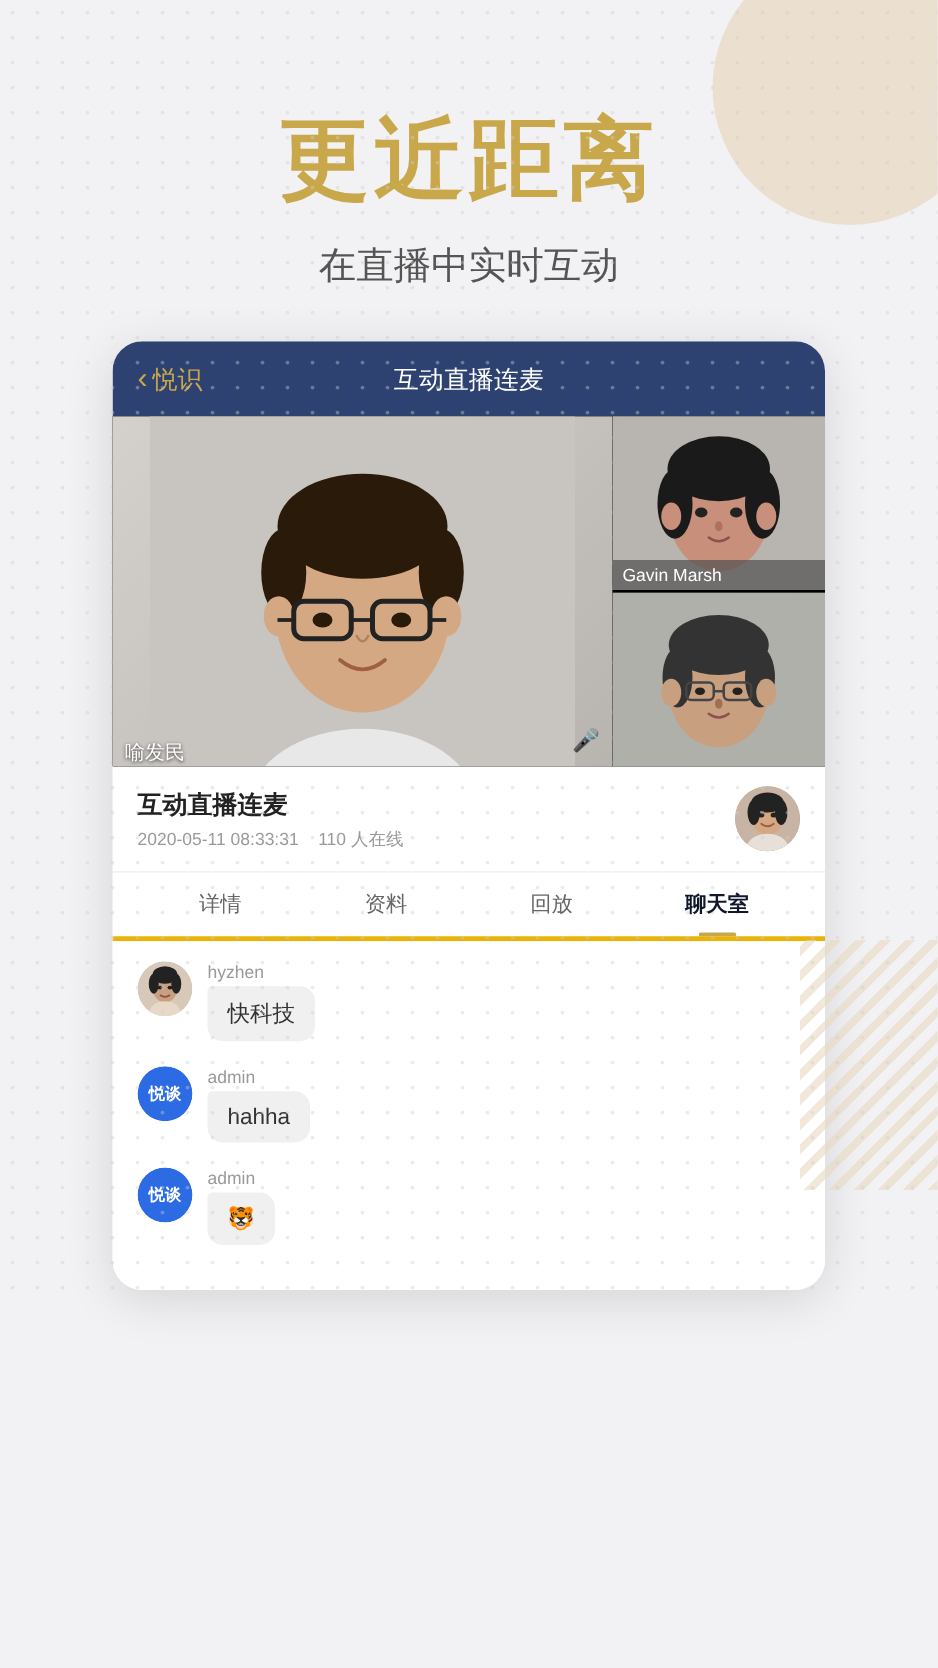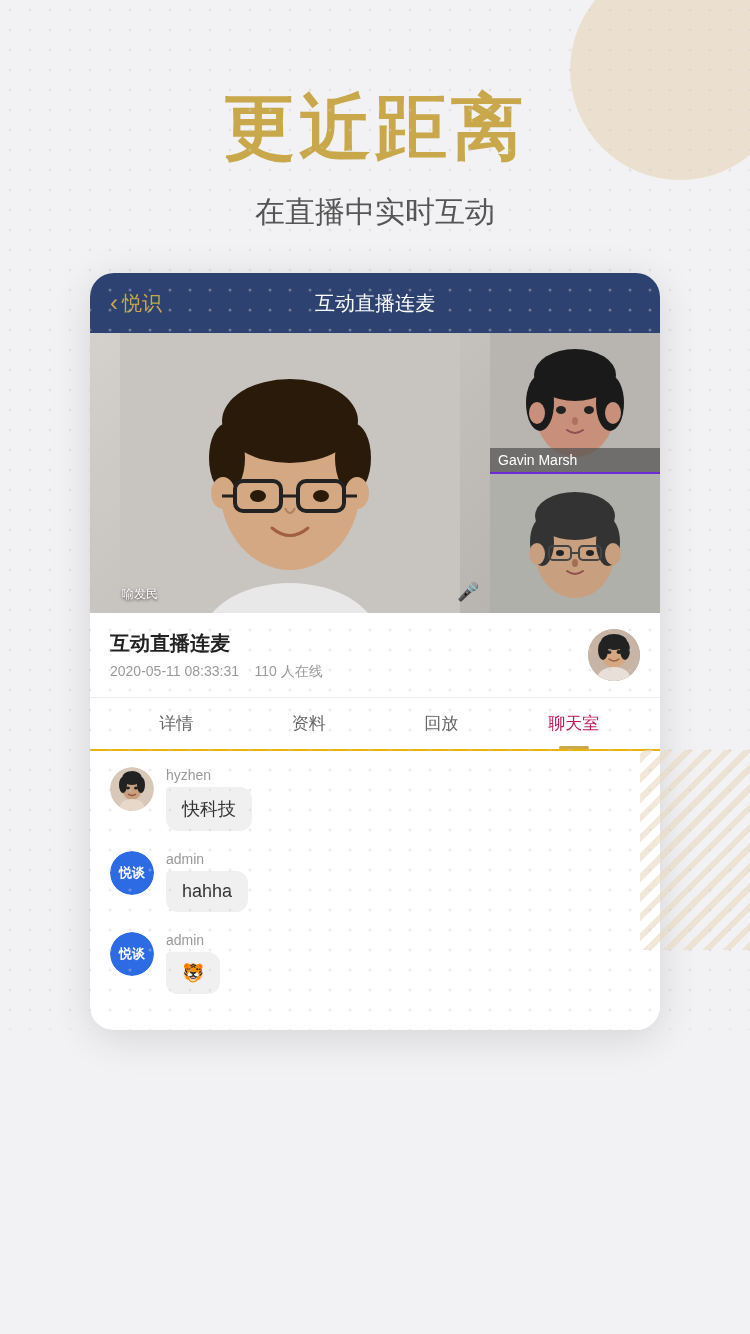--- a/index.html
+++ b/index.html
@@ -135,42 +135,41 @@
       background: linear-gradient(135deg, #d4d0cc 0%, #b8b4b0 100%);
       display: flex;
       align-items: center;
       justify-content: center;
       position: relative;
     }
 
     
     .video-label {
       position: absolute;
-      bottom: 10px;
+      bottom: 0;
       left: 10px;
       color: #fff;
-      font-size: 12px;
+      font-size: 16px;
       text-shadow: 0 1px 3px rgba(0,0,0,0.8);
-      margin-left: 22px;
     }
 
     .mic-icon {
       position: absolute;
       bottom: 10px;
       right: 10px;
       color: #fff;
       font-size: 18px;
     }
 
     .video-sidebar {
       width: 170px;
       display: flex;
       flex-direction: column;
       gap: 2px;
-      background: #6d28d9;
+      background: #000000;
     }
 
     .video-small {
       flex: 1;
       position: relative;
       background: #2a2a2a;
       overflow: hidden;
     }
 
     .person-small {
@@ -225,37 +224,37 @@
       background: linear-gradient(135deg, #c8b4a0 0%, #a89080 100%);
       display: flex;
       align-items: center;
       justify-content: center;
       overflow: hidden;
     }
 
     
     .tabs-row {
       display: flex;
-      border-bottom: 2px solid #eab308;
+      border-bottom: 4px solid #eab308;
       padding: 0 20px;
     }
 
     .tab-item {
       flex: 1;
       text-align: center;
       padding: 14px 0;
       font-size: 17px;
       color: #666;
       position: relative;
       cursor: pointer;
     }
 
     .tab-item.active {
-      color: #be185d;
-      font-weight: 400;
+      color: #0f172a;
+      font-weight: 700;
     }
 
     .tab-item.active::after {
       content: '';
       position: absolute;
       bottom: 0;
       left: 50%;
       transform: translateX(-50%);
       width: 30px;
       height: 3px;

